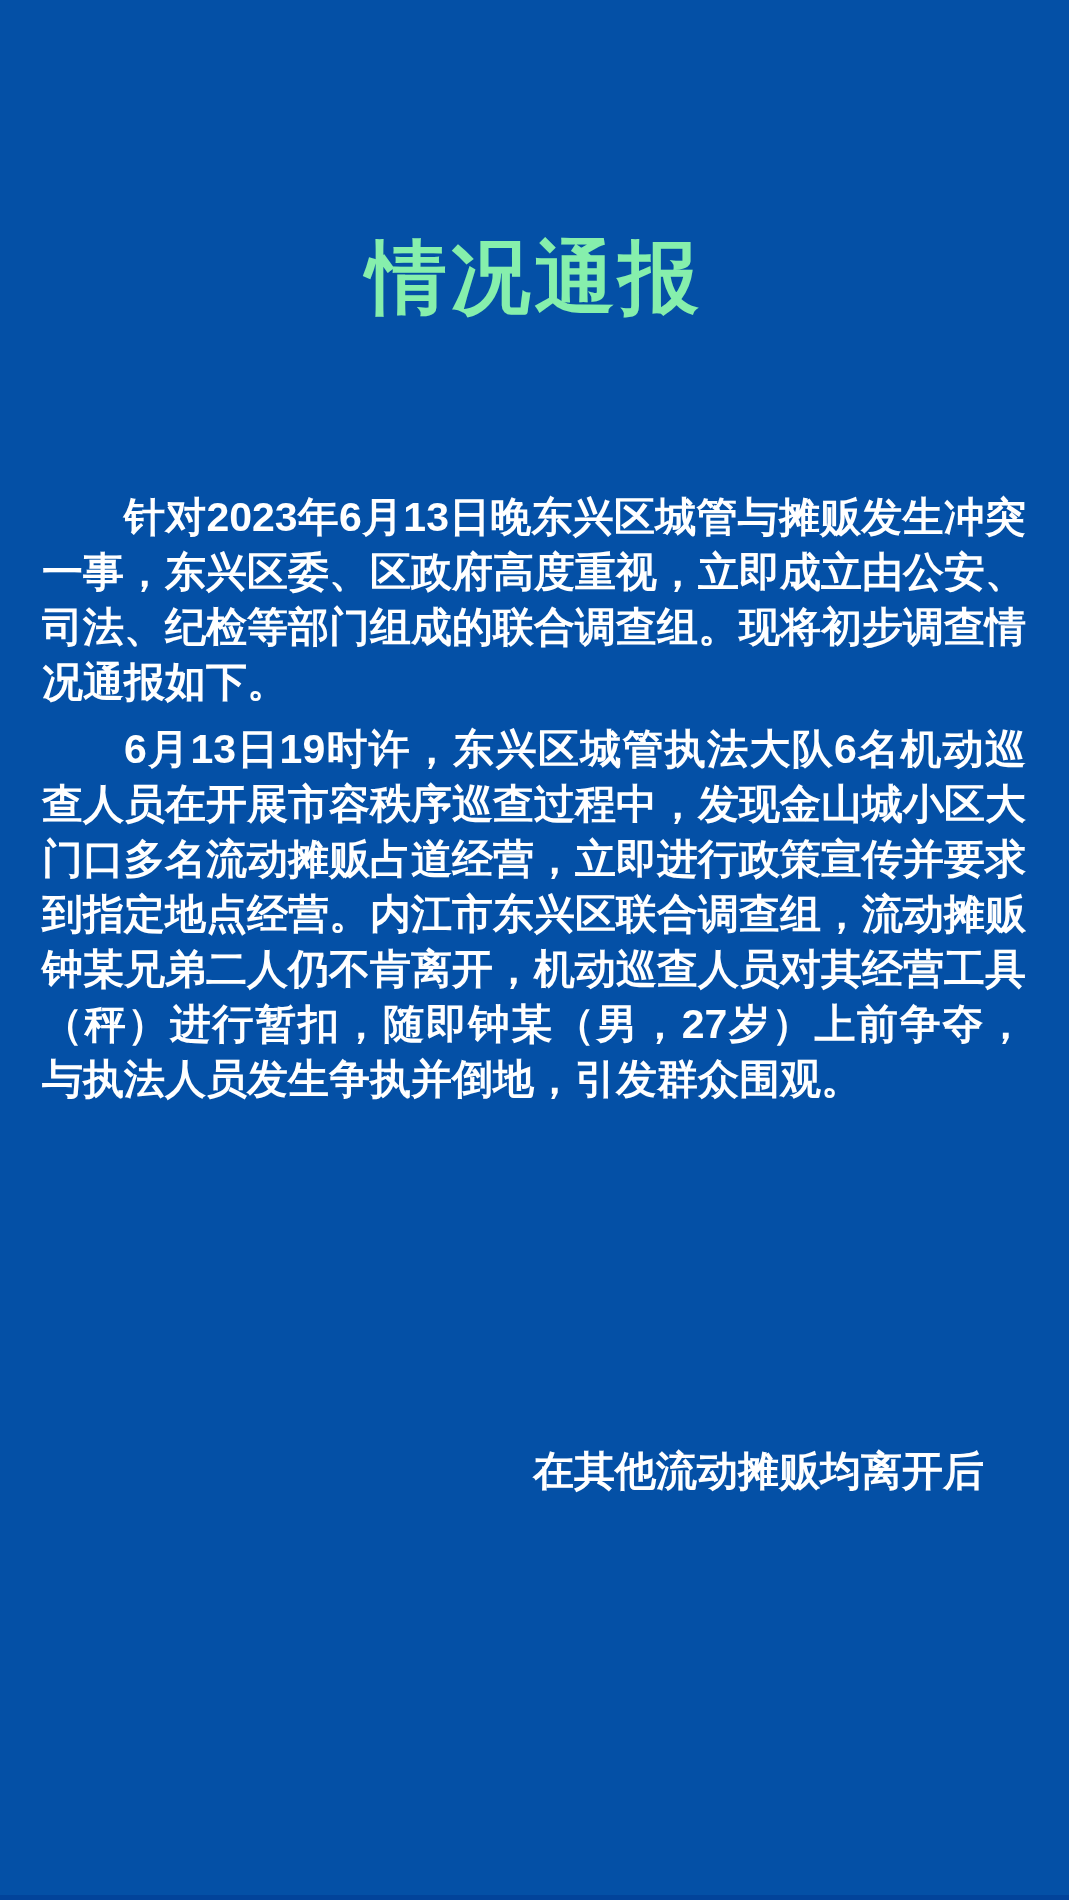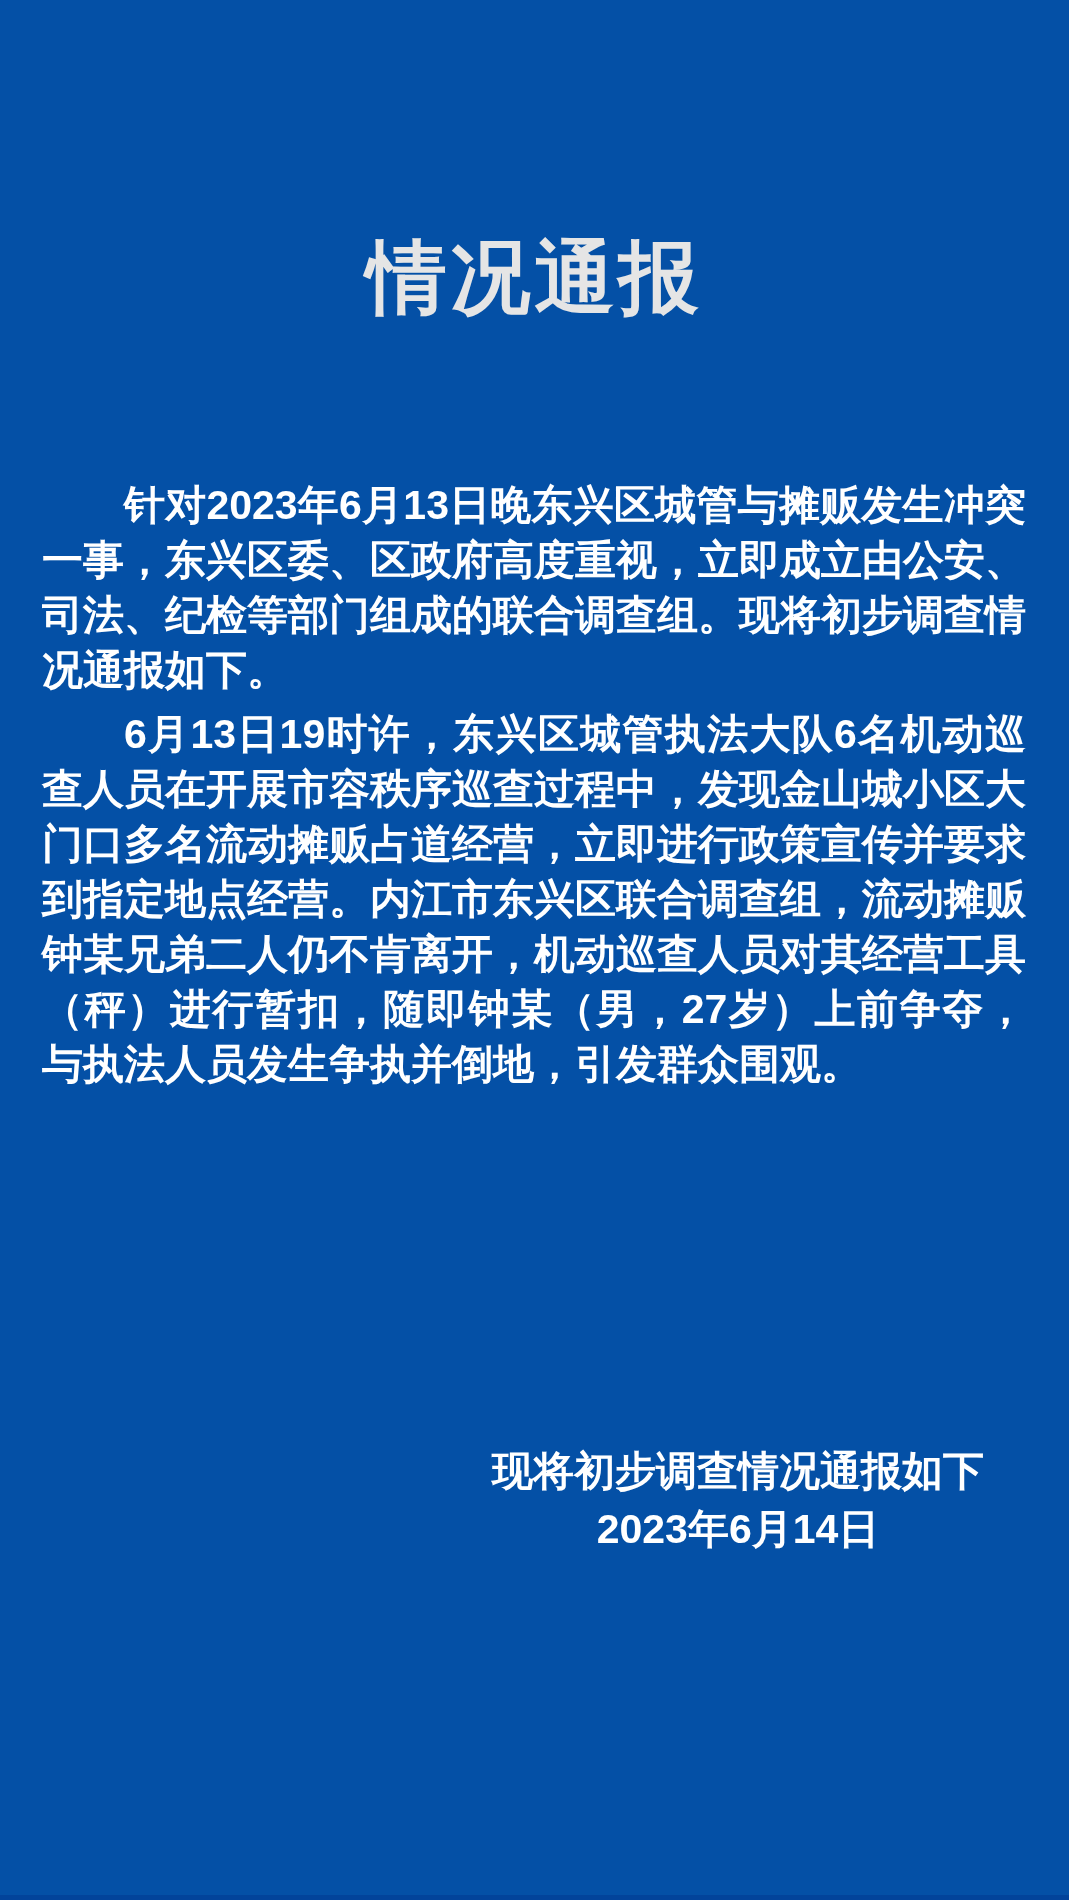--- a/index.html
+++ b/index.html
@@ -21,36 +21,36 @@
     top: 228px;
     left: 0;
     width: 100%;
     margin: 0;
     text-align: center;
     font-family: "Liberation Serif", "DejaVu Serif", serif;
     font-weight: bold;
     font-size: 80px;
     line-height: 100px;
     letter-spacing: 4px;
-    color: #e5e5e5;
+    color: #86efac;
   }
   .body-text {
     position: absolute;
     top: 478px;
     left: 42px;
     width: 984px;
     font-family: "Liberation Sans", "DejaVu Sans", sans-serif;
     font-weight: bold;
     font-size: 41px;
     line-height: 55px;
     text-align: justify;
     color: #ffffff;
   }
   .body-text p {
-    margin: 0 0 9px 0;
+    margin: 12px 0 9px 0;
     text-indent: 2em;
   }
   .signature {
     position: absolute;
     top: 1442px;
     right: 85px;
     text-align: center;
     font-family: "Liberation Sans", "DejaVu Sans", sans-serif;
     font-weight: bold;
     font-size: 41px;
@@ -72,19 +72,18 @@
 <div class="poster">
 
   <h1 class="title">情况通报</h1>
 
   <div class="body-text">
     <p>针对2023年6月13日晚东兴区城管与摊贩发生冲突一事，东兴区委、区政府高度重视，立即成立由公安、司法、纪检等部门组成的联合调查组。现将初步调查情况通报如下。</p>
     <p>6月13日19时许，东兴区城管执法大队6名机动巡查人员在开展市容秩序巡查过程中，发现金山城小区大门口多名流动摊贩占道经营，立即进行政策宣传并要求到指定地点经营。内江市东兴区联合调查组，流动摊贩钟某兄弟二人仍不肯离开，机动巡查人员对其经营工具（秤）进行暂扣，随即钟某（男，27岁）上前争夺，与执法人员发生争执并倒地，引发群众围观。</p>
   </div>
 
   <div class="signature">
-    <div>现将初步调查情况通报如下</div>
-    <div>2023年6月14日</div>
+    <div>在其他流动摊贩均离开后</div>
   </div>
 
   <div class="bottom-strip"></div>
 
 </div>
 
 </body></html>

